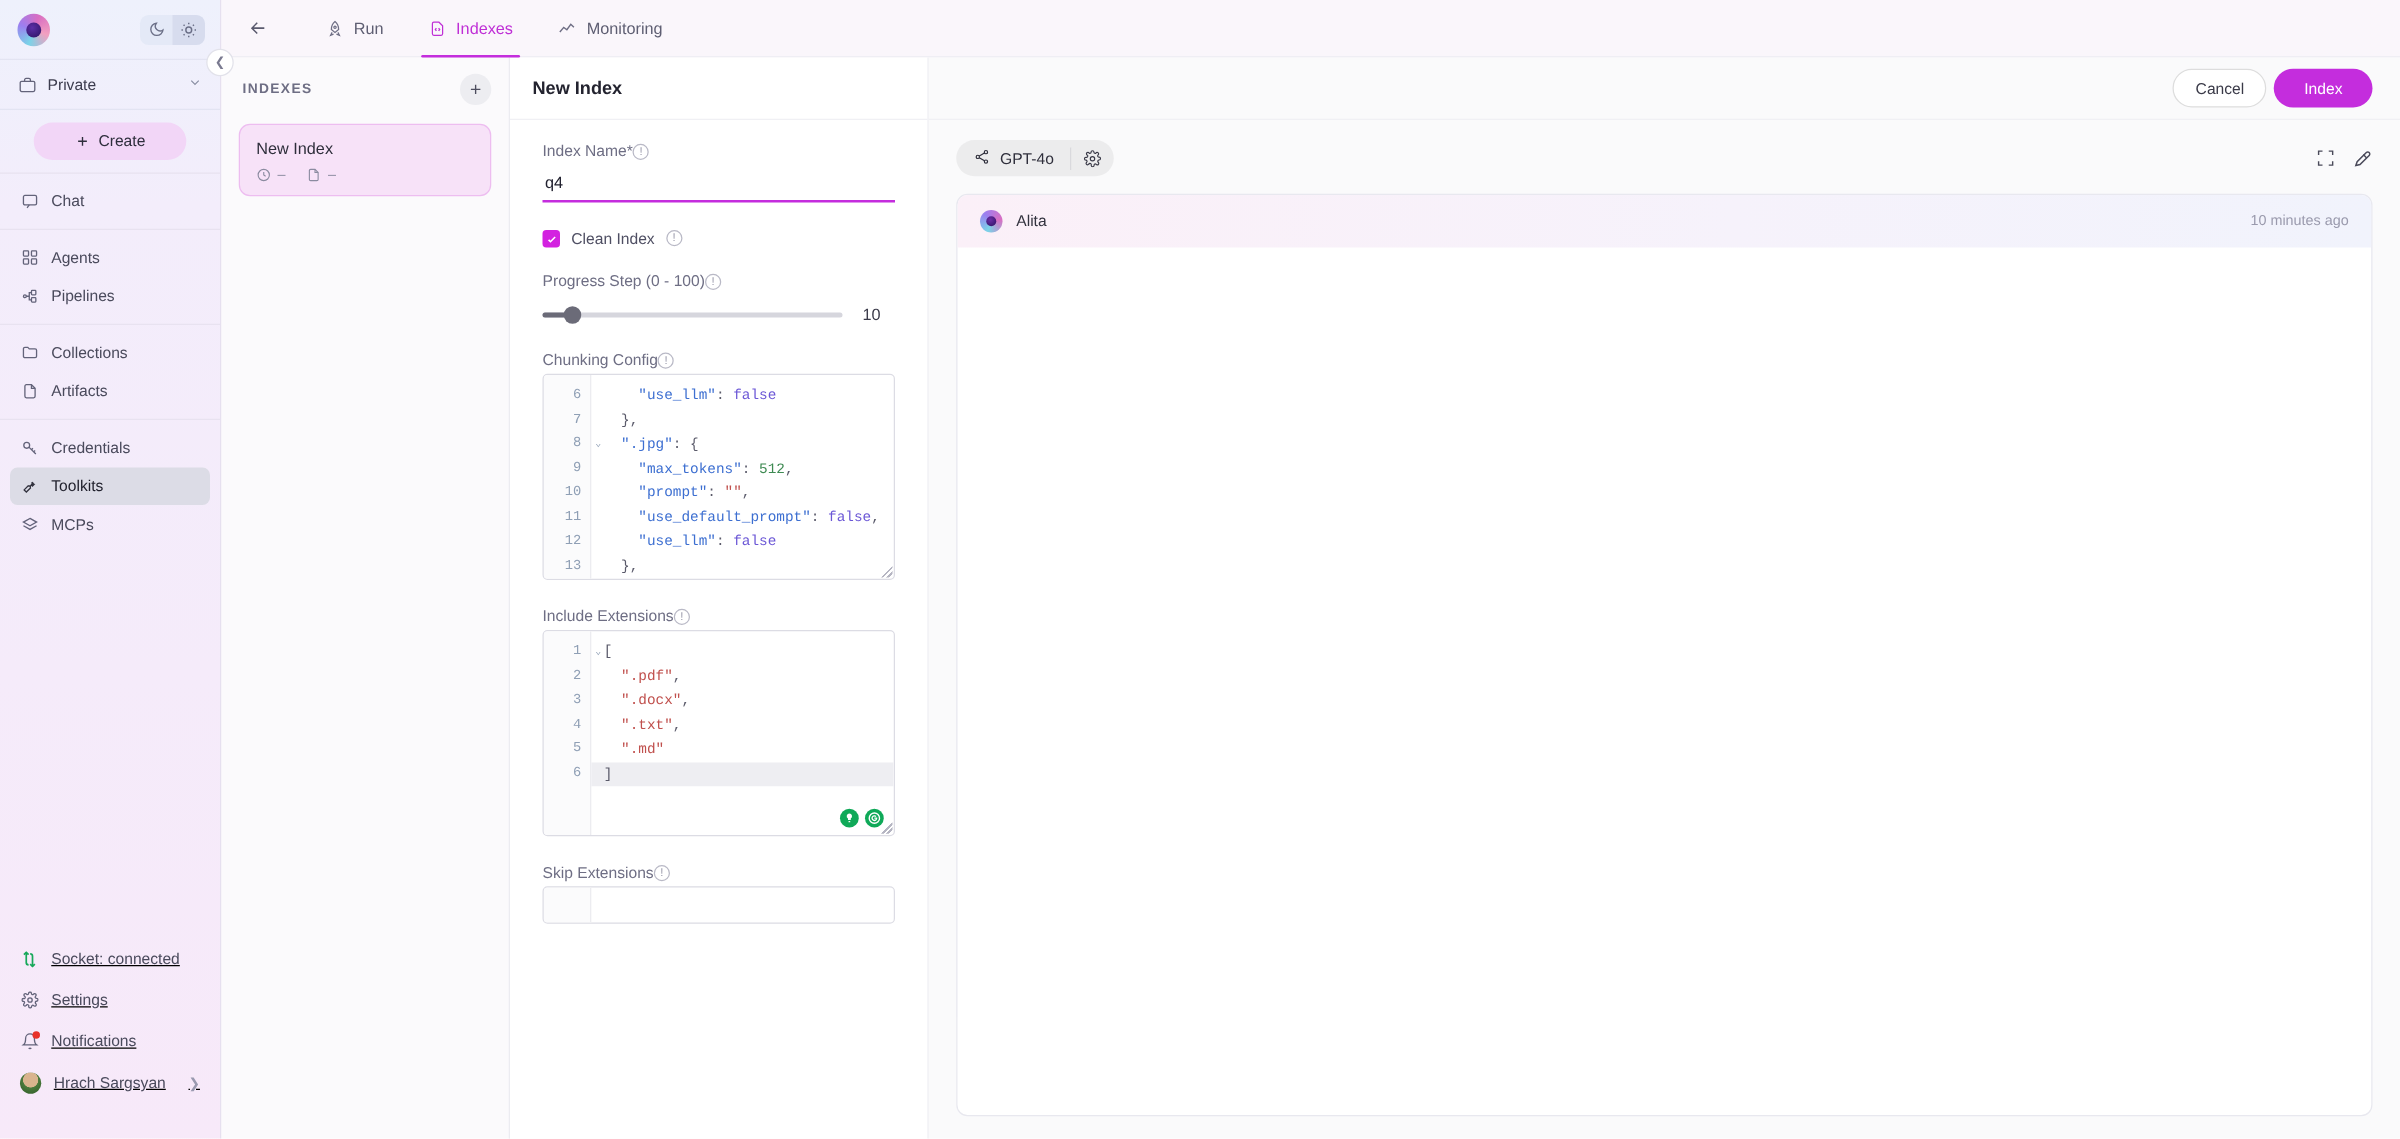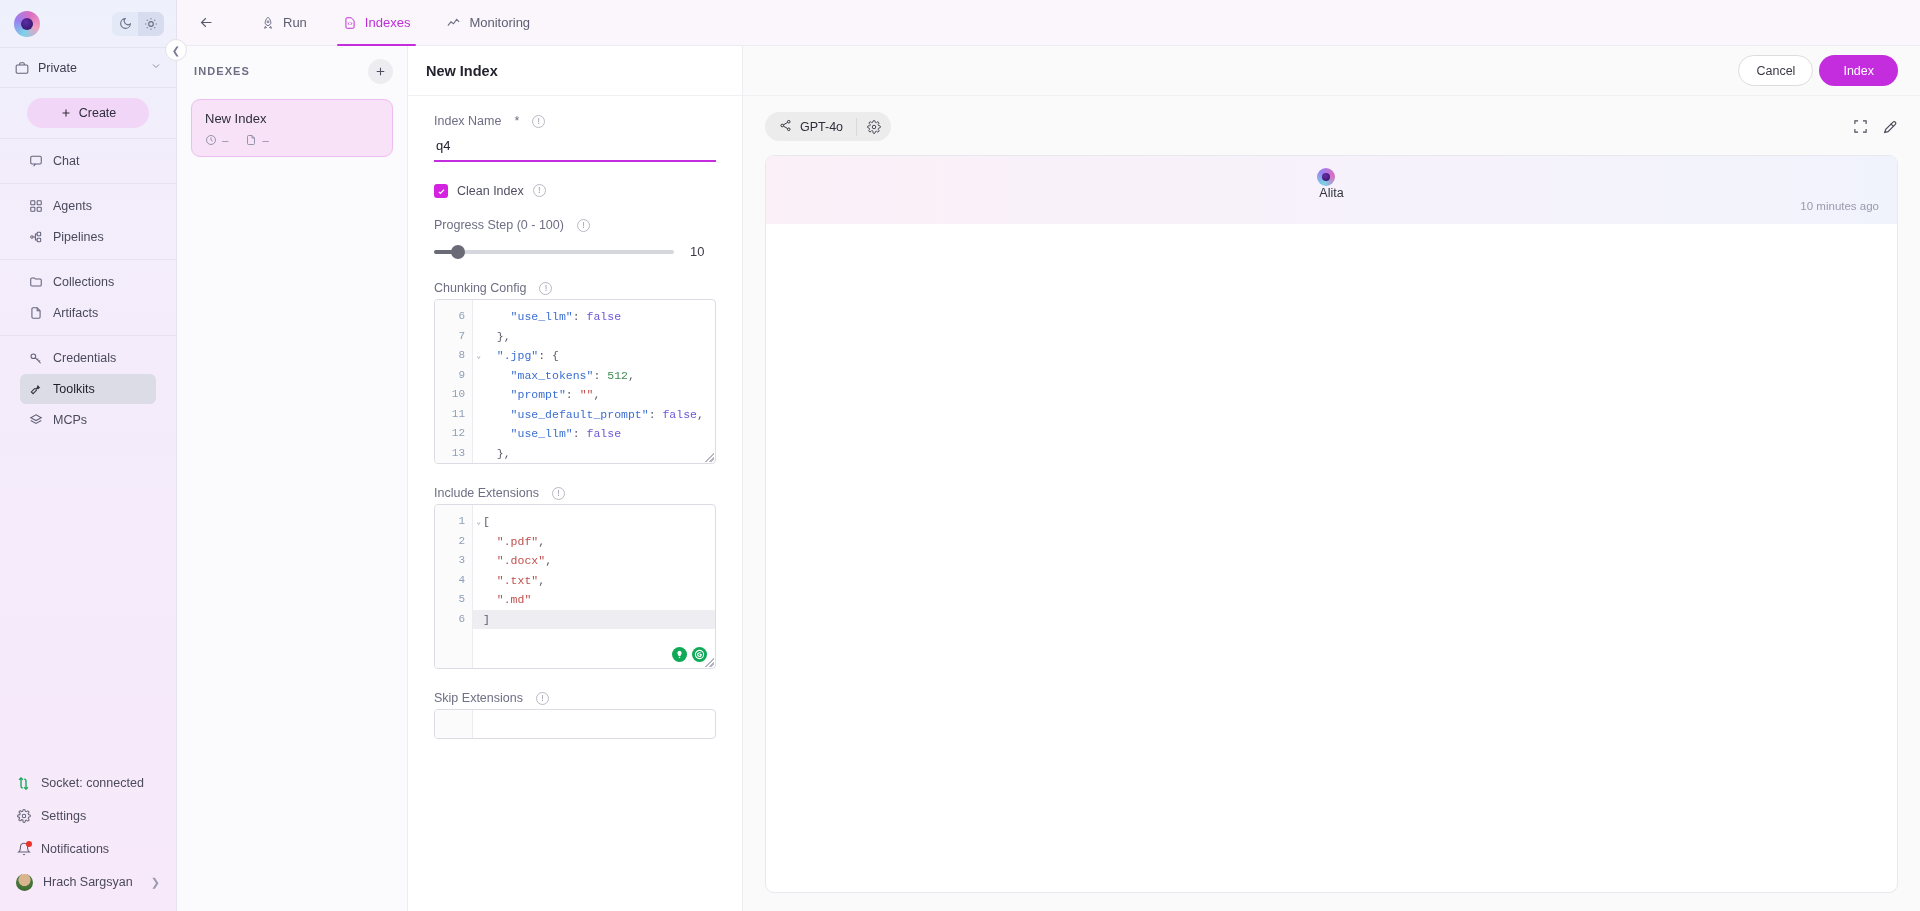--- a/index.html
+++ b/index.html
@@ -37,34 +37,34 @@
     border-bottom: 1px solid #e3e4f2; color:#3c3c4e; font-size: 12.5px; cursor:pointer; }
   .sb-ws .chev { margin-left:auto; color:#8a8fa3; }
 
   .sb-create-wrap { padding: 10px 27px; border-bottom: 1px solid #e8e2f0; }
   .sb-create {
     height: 30px; border-radius: 16px; background: #f2d6f7;
     display:flex; align-items:center; justify-content:center; gap:7px;
     font-size: 12.5px; color:#2e2e3c; cursor:pointer; font-weight:400;
   }
 
-  .nav-group { padding: 6px 12px; }
+  .nav-group { padding: 6px 0; }
   .nav-group + .nav-group { border-top: 1px solid #e8e2f0; }
   .nav-item {
     height: 30px; margin: 1px 8px; padding: 0 8px; border-radius: 6px;
     display:flex; align-items:center; gap:10px;
     font-size: 12.5px; color:#4a4a5c; cursor:pointer;
   }
   .nav-item.active { background:#dcdce6; color:#1f1f2b; }
   .nav-ico { width:15px; height:15px; display:flex; align-items:center; justify-content:center;
     color:#63637a; flex:0 0 15px; }
   .nav-item.active .nav-ico { color:#33333f; }
 
   .sb-spacer { flex:1 1 auto; }
-  .sb-bottom { padding-bottom: 12px; }
+  .sb-bottom { padding-bottom: 28px; text-decoration: underline; }
   .sb-bottom .nav-item { height: 32px; }
   .bell-wrap { position:relative; }
   .bell-dot { position:absolute; top:-1px; right:-1px; width:6px; height:6px;
     border-radius:50%; background:#e8322a; }
   .avatar { width:17px; height:17px; border-radius:50%;
     background: radial-gradient(circle at 50% 35%, #d9b48e 0 42%, #4a7a3c 45%, #2f5a27 100%);
     flex:0 0 17px; }
   .sb-user .chev-r { margin-left:auto; color:#9a9ab0; font-size:11px; }
 
   .collapse-btn {
@@ -109,21 +109,21 @@
   .idx-meta span { display:flex; align-items:center; gap:5px; }
 
   
   .form-col { width: 335px; flex:0 0 335px; display:flex; flex-direction:column;
     border-right:1px solid #ececf1; background:#fff; }
   .form-head { height:50px; display:flex; align-items:center; padding:0 18px;
     border-bottom:1px solid #f0f0f4; }
   .form-title { font-size:14.5px; font-weight:700; color:#23232f; }
   .form-scroll { flex:1 1 auto; overflow:hidden; padding: 18px 26px 0; }
 
-  .field-label { font-size:12.5px; color:#6e6e84; display:flex; align-items:center; gap:13px; margin-bottom:4px; }
+  .field-label { font-size:12.5px; color:#6e6e84; display:flex; align-items:center; gap:0; margin-bottom:4px; }
   .req { color:#6e6e84; }
   .info-ico { width:13px; height:13px; border-radius:50%; border:1.2px solid #b9b9c6;
     color:#9a9aab; font-size:9px; display:inline-flex; align-items:center; justify-content:center;
     line-height:1; cursor:pointer; flex:0 0 13px; }
 
   .text-input { width:100%; border:none; border-bottom:2px solid #c42ddd; background:transparent;
     font-size:13px; color:#222230; padding: 6px 2px 7px; outline:none;
     font-family:"Liberation Sans", sans-serif; }
 
   .check-row { display:flex; align-items:flex-start; gap:9px; margin: 22px 0 0; }
@@ -177,21 +177,21 @@
     height:29px; overflow:hidden; cursor:pointer; }
   .mp-main { display:flex; align-items:center; gap:8px; padding: 0 13px 0 14px; font-size:12.5px; color:#2f2f3c; }
   .mp-sep { width:1px; height:18px; background:#d9d9dd; }
   .mp-gear { width:34px; display:flex; align-items:center; justify-content:center; color:#3a3a48; }
   .tb-right { margin-left:auto; display:flex; gap:14px; align-items:center; color:#4a4a5a; }
   .tb-ico { cursor:pointer; display:flex; align-items:center; }
 
   .chat-panel { flex:1 1 auto; border:1px solid #e8e8ef; border-radius:9px; background:#fff;
     overflow:hidden; margin-bottom: 18px; display:flex; flex-direction:column; min-height:0; }
   .msg-head { background: linear-gradient(90deg, #fbf0f8 0%, #f6f2fb 55%, #f1f3fc 100%);
-    padding: 12px 18px; display:flex; align-items:center;flex-direction:column; }
+    padding: 12px 18px; display:flex; align-items:center; }
   .msg-avatar { width:18px; height:18px; border-radius:50%;
     background: conic-gradient(from 200deg, #7ad3e8, #9b7ff0, #d96ec2, #7ad3e8); position:relative;
     flex:0 0 18px; margin-right:11px; }
   .msg-avatar::after { content:""; position:absolute; inset:5px; border-radius:50%;
     background: radial-gradient(circle at 40% 35%, #6b2ea6, #2b1160); }
   .msg-author { font-size:12.5px; color:#33333f; }
   .msg-time { margin-left:auto; font-size:11.5px; color:#9a9aad; }
   .msg-body { padding: 15px 18px 20px; font-size:13px; color:#2c2c39; background:#fff; }
 </style>
 </head>

